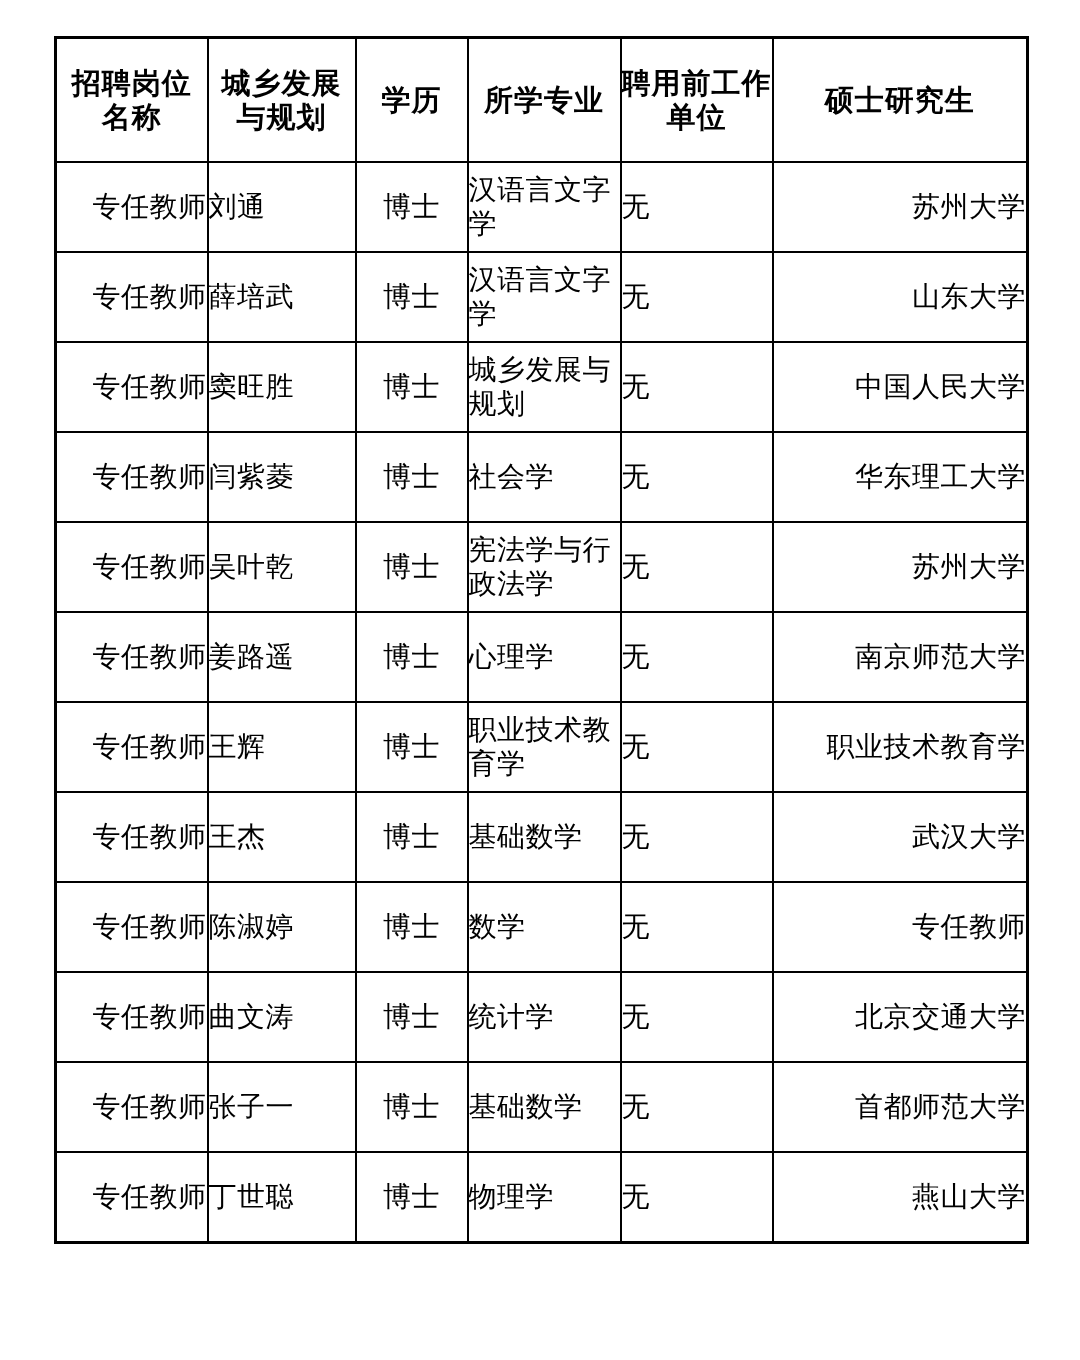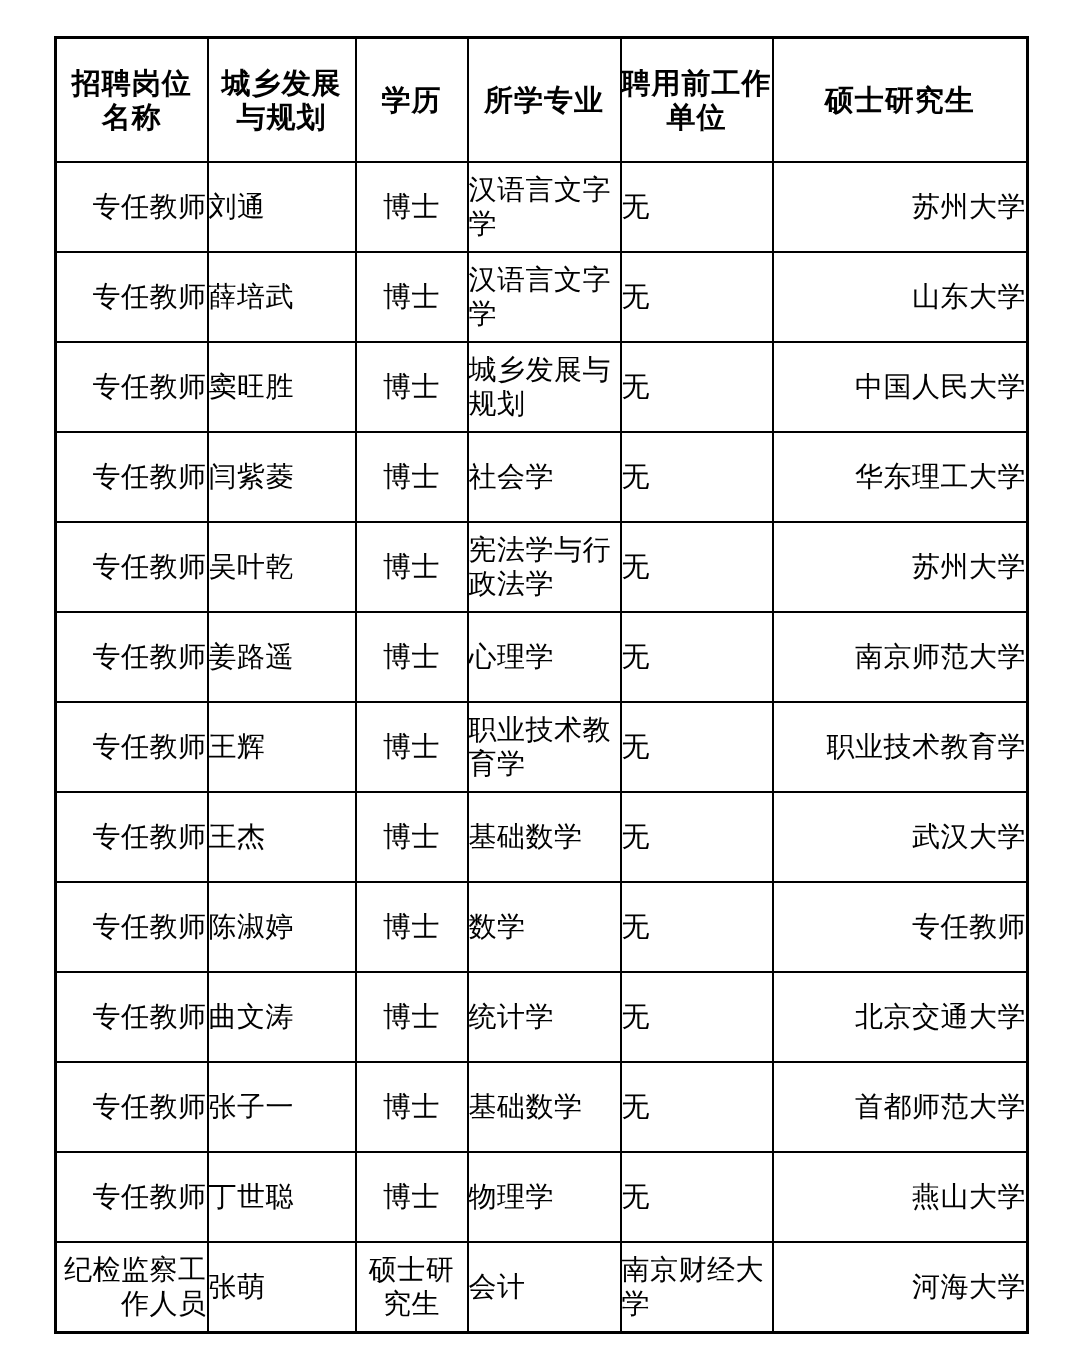--- a/index.html
+++ b/index.html
@@ -176,23 +176,15 @@
           <td class="c-school">首都师范大学</td>
         </tr>
         <tr>
           <td class="c-pos">专任教师</td>
           <td class="c-name">丁世聪</td>
           <td class="c-edu">博士</td>
           <td class="c-major">物理学</td>
           <td class="c-prev">无</td>
           <td class="c-school">燕山大学</td>
         </tr>
-        <tr>
-          <td class="c-pos">纪检监察工作人员</td>
-          <td class="c-name">张萌</td>
-          <td class="c-edu">硕士研究生</td>
-          <td class="c-major">会计</td>
-          <td class="c-prev">南京财经大学</td>
-          <td class="c-school">河海大学</td>
-        </tr>
       </tbody>
   </table>
 </div>
 
 </body></html>

